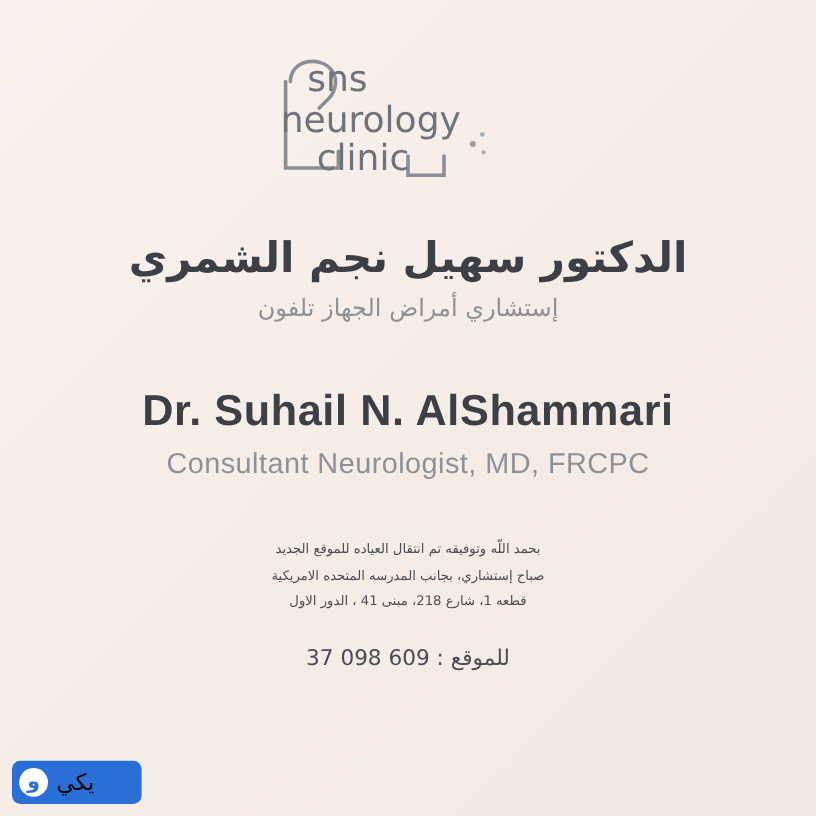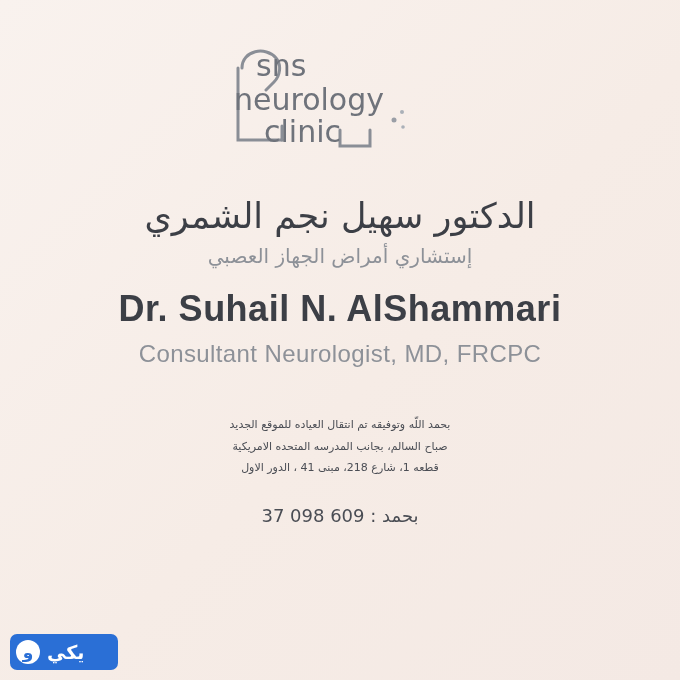--- a/index.html
+++ b/index.html
@@ -35,40 +35,40 @@
   }
   .logo-svg {
     display: block;
   }
 
   
   .ar-name {
     margin-top: 42px;
     font-family: "DejaVu Sans", sans-serif;
     font-size: 35px;
-    font-weight: normal;
+    font-weight: bold;
     color: #3c3f46;
     direction: rtl;
     letter-spacing: 0px;
     line-height: 1.15;
     text-align: center;
   }
   .ar-sub {
     margin-top: 8px;
     font-family: "DejaVu Sans", sans-serif;
     font-size: 20px;
     color: #8d9198;
     direction: rtl;
     letter-spacing: 2px;
     text-align: center;
   }
 
   
   .en-name {
-    margin-top: 20px;
+    margin-top: 53px;
     font-size: 36px;
     font-weight: bold;
     color: #3c3f46;
     letter-spacing: 0.5px;
     text-align: center;
   }
   .en-sub {
     margin-top: 10px;
     font-size: 24px;
     color: #8d9198;
@@ -124,24 +124,24 @@
     color: #2a6fd6;
     font-family: "DejaVu Sans", sans-serif;
     font-size: 17px;
     font-weight: bold;
     display: flex;
     align-items: center;
     justify-content: center;
     line-height: 1;
   }
   .wm-text {
-    color: #ffffff;
+    color: #000000;
     font-family: "DejaVu Sans", sans-serif;
     font-size: 19px;
-    font-weight: bold;
+    font-weight: normal;
     direction: rtl;
     line-height: 1;
   }
 </style>
 </head>
 <body>
 
 <div class="card">
 
   <div class="logo-block">
@@ -154,33 +154,33 @@
       <circle cx="174" cy="86" r="2.5" fill="#9a9ea6"></circle>
       <circle cx="182" cy="78" r="2" fill="#aab0b8"></circle>
       <circle cx="183" cy="93" r="1.8" fill="#aab0b8"></circle>
       <text x="36" y="42" font-family="DejaVu Sans, sans-serif" font-size="30" fill="#6f737b">sns</text>
       <text x="14" y="76" font-family="DejaVu Sans, sans-serif" font-size="30" fill="#6f737b">neurology</text>
       <text x="44" y="108" font-family="DejaVu Sans, sans-serif" font-size="30" fill="#6f737b">clinic</text>
     </svg>
   </div>
 
   <div class="ar-name">الدكتور سهيل نجم الشمري</div>
-  <div class="ar-sub">إستشاري أمراض الجهاز العصبي</div>
+  <div class="ar-sub">إستشاري أمراض الجهاز تلفون</div>
 
   <div class="en-name">Dr. Suhail N. AlShammari</div>
   <div class="en-sub">Consultant Neurologist, MD, FRCPC</div>
 
   <div class="address">
     <div class="line">بحمد اللّه وتوفيقه تم انتقال العياده للموقع الجديد</div>
-    <div class="line">صباح السالم، بجانب المدرسه المتحده الامريكية</div>
+    <div class="line">صباح إستشاري، بجانب المدرسه المتحده الامريكية</div>
     <div class="line">قطعه 1، شارع 218، مبنى 41 ، الدور الاول</div>
   </div>
 
   <div class="phone">
-    <span>بحمد :</span>
+    <span>للموقع :</span>
     <span>609 098 37</span>
   </div>
 
   <div class="watermark">
     <span class="wm-badge">و</span>
     <span class="wm-text">يكي</span>
   </div>
 
 </div>
 

